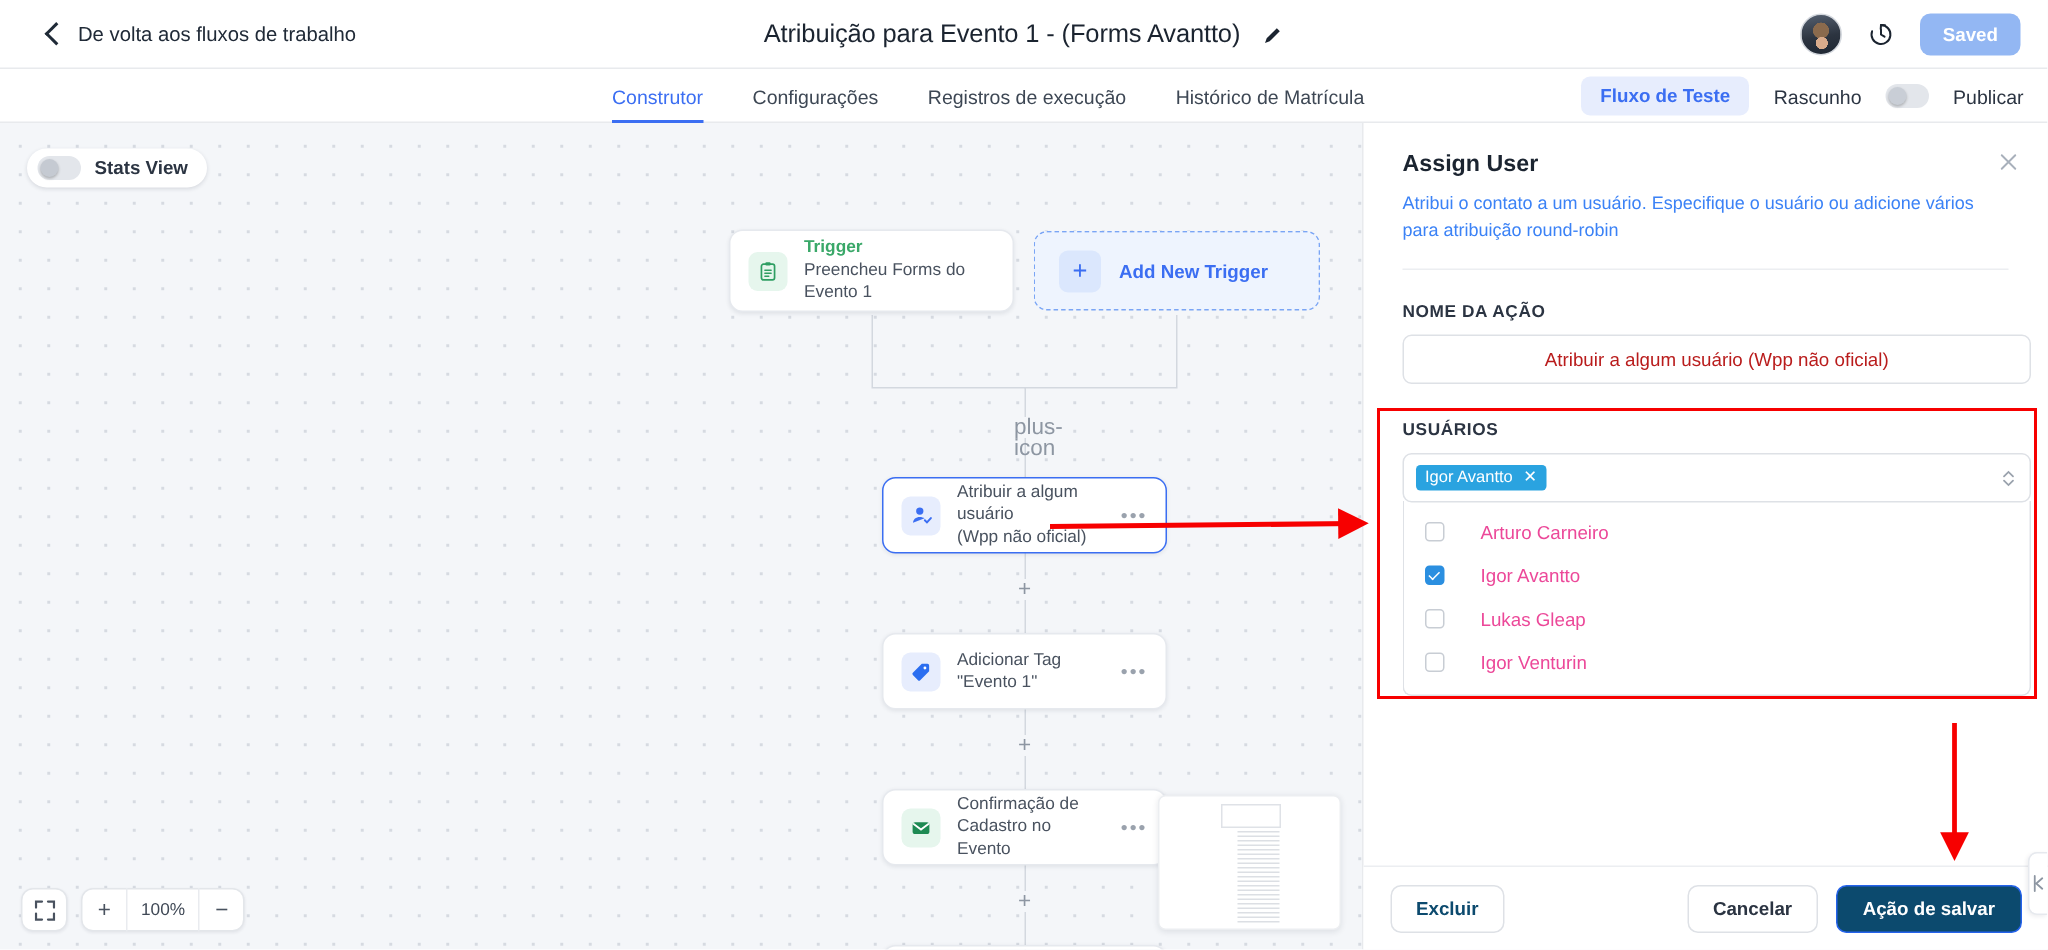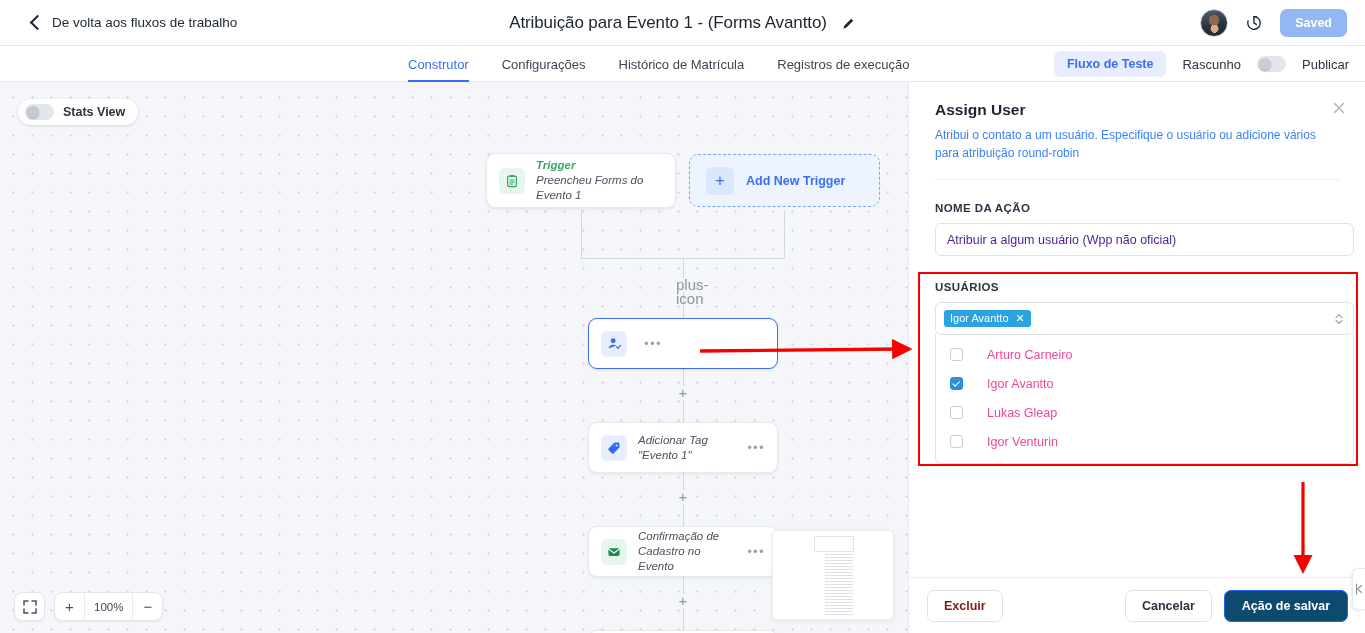--- a/index.html
+++ b/index.html
@@ -117,21 +117,21 @@
     justify-content:center; cursor:pointer; color:#49525f; font-size:15px;
   }
   .zb-div { width:1px; height:29px; background:#e9ebef; }
   .zb-val { font-size:11.5px; color:#3f4855; padding:0 9px; cursor:default; }
   .fs-icon { width:14px; height:14px; }
 
   
   .node {
     position:absolute; background:#fff; border:1px solid #e6e9ee;
     border-radius:9px; box-shadow:0 1px 3px rgba(24,36,56,.09);
-    display:flex; align-items:center; padding:0 12px; cursor:pointer;font-style:italic;
+    display:flex; align-items:center; padding:0 12px; cursor:pointer;
   }
   .node.selected { border:1.6px solid #3b6ef2; }
   .node-ico {
     width:26px; height:26px; border-radius:6px; flex:none;
     display:flex; align-items:center; justify-content:center; margin-right:11px;
   }
   .ico-green { background:#e6f6ed; }
   .ico-blue  { background:#e7edfd; }
   .node-txt { flex:1; min-width:0; line-height:1.28; }
   .node-t1 { font-size:11.5px; color:#3aa869; font-weight:bold; }
@@ -193,22 +193,22 @@
     cursor:pointer;
   }
   .panel-rule { height:1px; background:#eceef1; margin:17px 0 0 0; }
   .panel-body { padding:22px 11px 0 26px; }
   .fld-label {
     font-size:11.5px; font-weight:bold; color:#2b3442;
     letter-spacing:.4px; margin-bottom:9px;
   }
   .text-input {
     width:100%; height:33px; border:1px solid #dee1e6; border-radius:6px;
-    font-size:12.5px; color:#4c1d95; padding:0 11px;
-    font-family:inherit; background:#fff;
+    font-size:12.5px; color:#b91c1c; padding:0 11px;
+    font-family:inherit; background:#fff;text-align:center;
   }
 
   .users-block { margin-top:25px; position:relative; }
   .multiselect {
     position:relative; width:100%; min-height:33px;
     border:1px solid #dee1e6; border-radius:6px; background:#fff;
     display:flex; align-items:center; padding:0 26px 0 8px; cursor:pointer;
   }
   .chip {
     display:inline-flex; align-items:center; gap:7px;
@@ -246,21 +246,21 @@
   .panel-foot {
     position:absolute; left:0; bottom:0; width:457px; height:56px;
     border-top:1px solid #eceef1; background:#fff;
     display:flex; align-items:center; padding:0 18px;
   }
   .btn {
     border-radius:7px; font-size:12.5px; font-weight:bold; cursor:pointer;
     padding:8px 16px; font-family:inherit; border:1px solid #dee1e6;
     background:#fff;
   }
-  .btn-del { color:#7f1d1d; }
+  .btn-del { color:#0c4a6e; }
   .btn-cancel { color:#2b3442; }
   .btn-save { background:#0c4a6e; border-color:#2563eb; color:#fff;
               padding:8px 17px; }
   .foot-right { margin-left:auto; display:flex; gap:12px; }
 
   
   .anno-box {
     position:absolute; left:918px; top:272px; width:440px; height:194px;
     border:2.4px solid #f70000; pointer-events:none;
   }
@@ -297,22 +297,22 @@
         </svg>
       </span>
       <button class="saved-btn">Saved</button>
     </div>
   </div>
 
   <div class="tabsrow">
     <div class="tabs">
       <div class="tab active">Construtor</div>
       <div class="tab">Configurações</div>
+      <div class="tab">Registros de execução</div>
       <div class="tab">Histórico de Matrícula</div>
-      <div class="tab">Registros de execução</div>
     </div>
     <div class="tabsrow-right">
       <div class="pill-test">Fluxo de Teste</div>
       <span class="switch-label">Rascunho</span>
       <div class="toggle dark">
         <div class="knob"></div>
       </div>
       <span class="switch-label">Publicar</span>
     </div>
   </div>
@@ -360,20 +360,24 @@
     </div>
 
     <div class="node selected" style="left:588px; top:236px; width:190px; height:51px;">
       <span class="node-ico ico-blue">
         <svg viewBox="0 0 16 16" width="15" height="15">
           <circle cx="6.6" cy="5" r="2.6" fill="#3b6ef2"></circle>
           <path d="M1.8 13.4c0-2.6 2.1-4.2 4.8-4.2 1.3 0 2.5.4 3.4 1" fill="#3b6ef2"></path>
           <path d="M10.2 11.6l1.5 1.5 2.8-3.1" fill="none" stroke="#3b6ef2" stroke-width="1.4" stroke-linecap="round"></path>
         </svg>
       </span>
+      <div class="node-txt">
+        <div class="node-single">Atribuir a algum usuário</div>
+        <div class="node-single">(Wpp não oficial)</div>
+      </div>
       <span class="node-dots">•••</span>
     </div>
 
     <div class="node" style="left:588px; top:340px; width:190px; height:51px;">
       <span class="node-ico ico-blue">
         <svg viewBox="0 0 16 16" width="14" height="14">
           <path d="M8.6 1.8H13a1.2 1.2 0 0 1 1.2 1.2v4.4L7.4 14.2
                    a1.2 1.2 0 0 1-1.7 0L1.8 10.3a1.2 1.2 0 0 1 0-1.7z" fill="#2b6ef0"></path>
           <circle cx="11" cy="5" r="1.1" fill="#fff"></circle>
         </svg>

